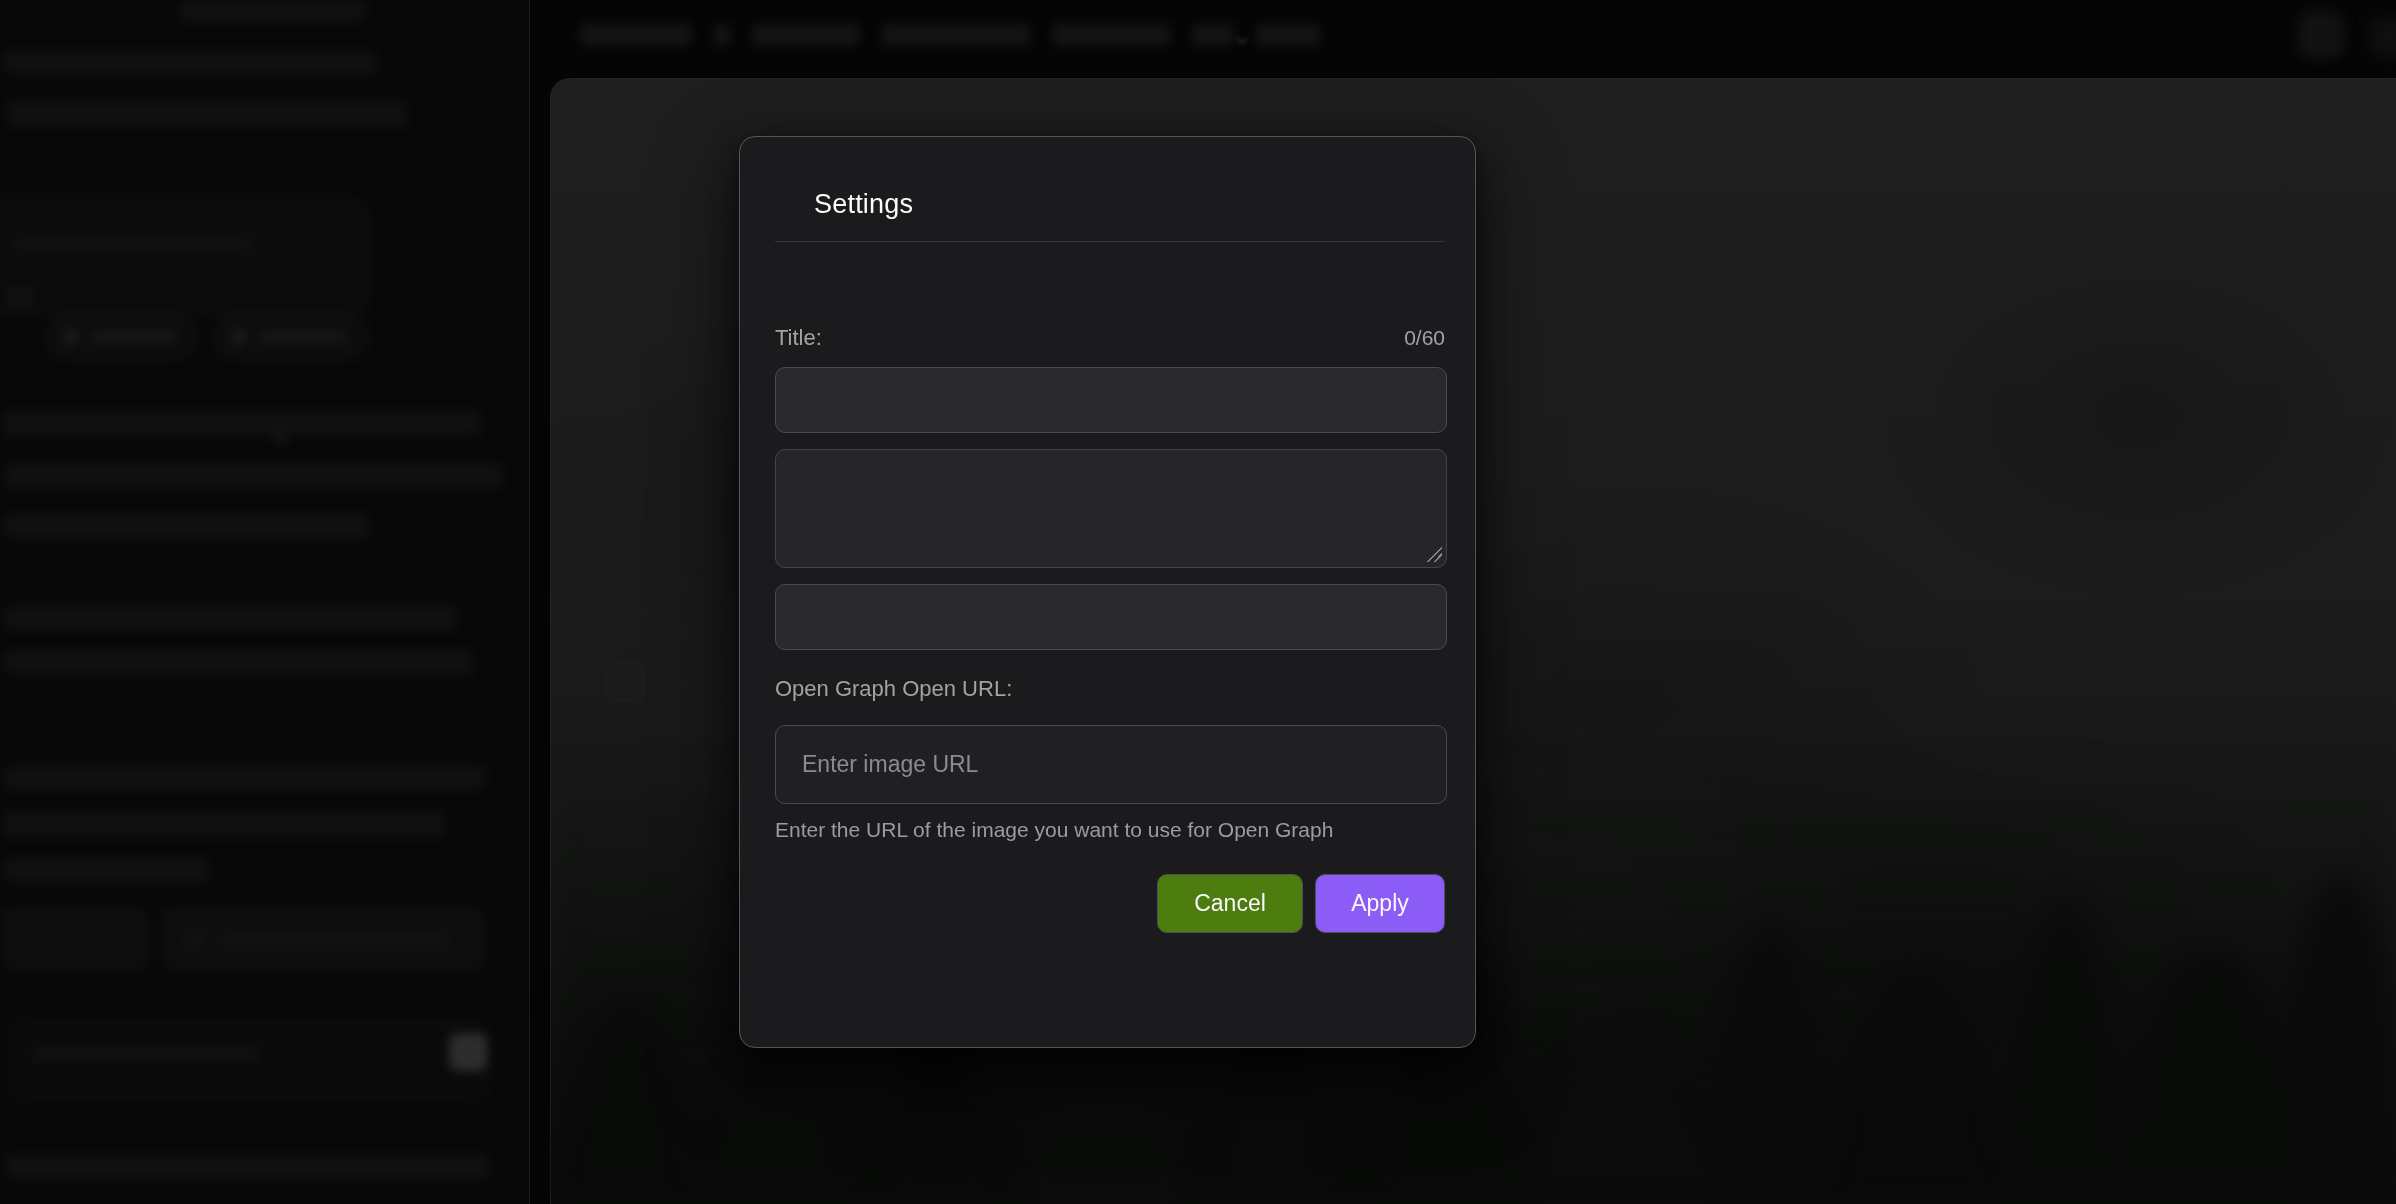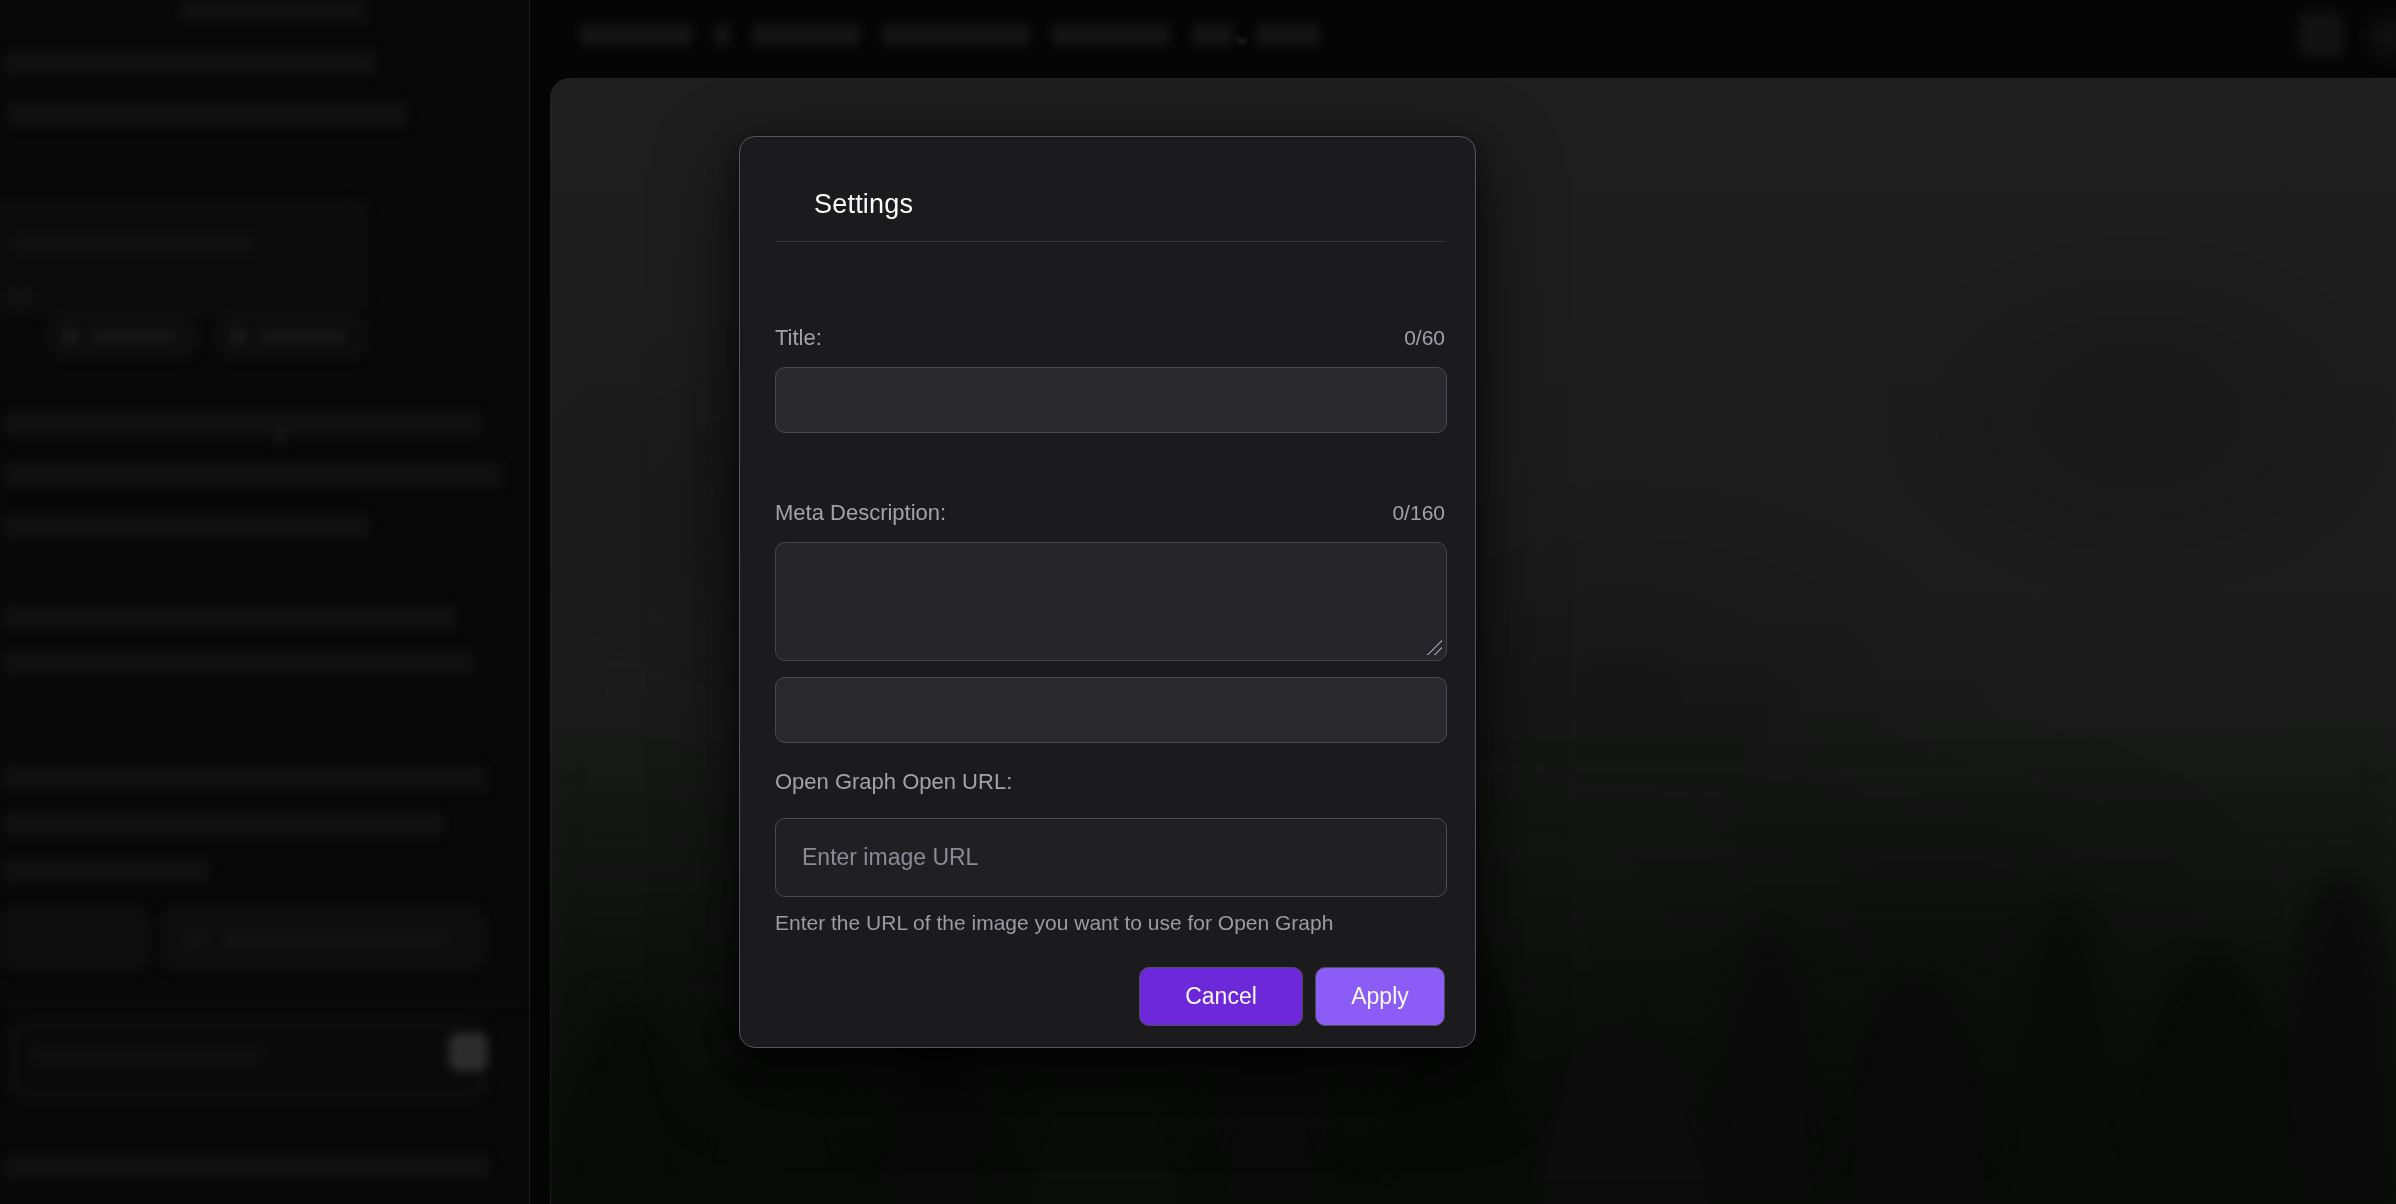--- a/index.html
+++ b/index.html
@@ -96,21 +96,21 @@
   }
   .f-input-url{margin-top:23px;height:79px;background:#202023;}
   .f-input::placeholder,.f-input-url::placeholder{color:#8b8b95;}
   .helper{margin-top:14px;font-size:21px;color:#9b9ba3;}
   .btn-row{display:flex;justify-content:flex-end;gap:12px;margin-top:32px;}
   .btn{
     height:59px;border-radius:10px;font-size:23px;color:#fafafa;
     display:flex;align-items:center;justify-content:center;cursor:pointer;
     font-family:"Liberation Sans",sans-serif;border:1.5px solid #4f4f57;box-sizing:border-box;
   }
-  .btn-cancel{width:164px;background:#6d28d9;}
+  .btn-cancel{width:146px;background:#4d7c0f;}
   .btn-apply{width:130px;background:#8b5cf6;}
 </style>
 </head>
 <body>
 
 <div id="screen">
 
   <div class="sidebar">
     <div class="sb-blur">
       <div class="sb" style="left:180px;top:0;width:186px;height:22px"></div>
@@ -186,24 +186,20 @@
   <div class="modal">
     <div class="m-title">Settings</div>
     <div class="m-divider"></div>
 
     <div class="row-head rh-1">
       <span class="f-label">Title:</span>
       <span class="f-counter">0/60</span>
     </div>
     <input class="f-input" type="text" value="" style="">
 
-    <div class="row-head rh-2">
-      <span class="f-label">Meta Description:</span>
-      <span class="f-counter">0/160</span>
-    </div>
     <div class="ta-wrap">
       <textarea class="f-textarea" value="" style=""></textarea>
       <div class="grip"></div>
     </div>
 
     <input class="f-input" type="text" value="" style="">
 
     <div class="row-head rh-4">
       <span class="f-label">Open Graph Open URL:</span>
     </div>

